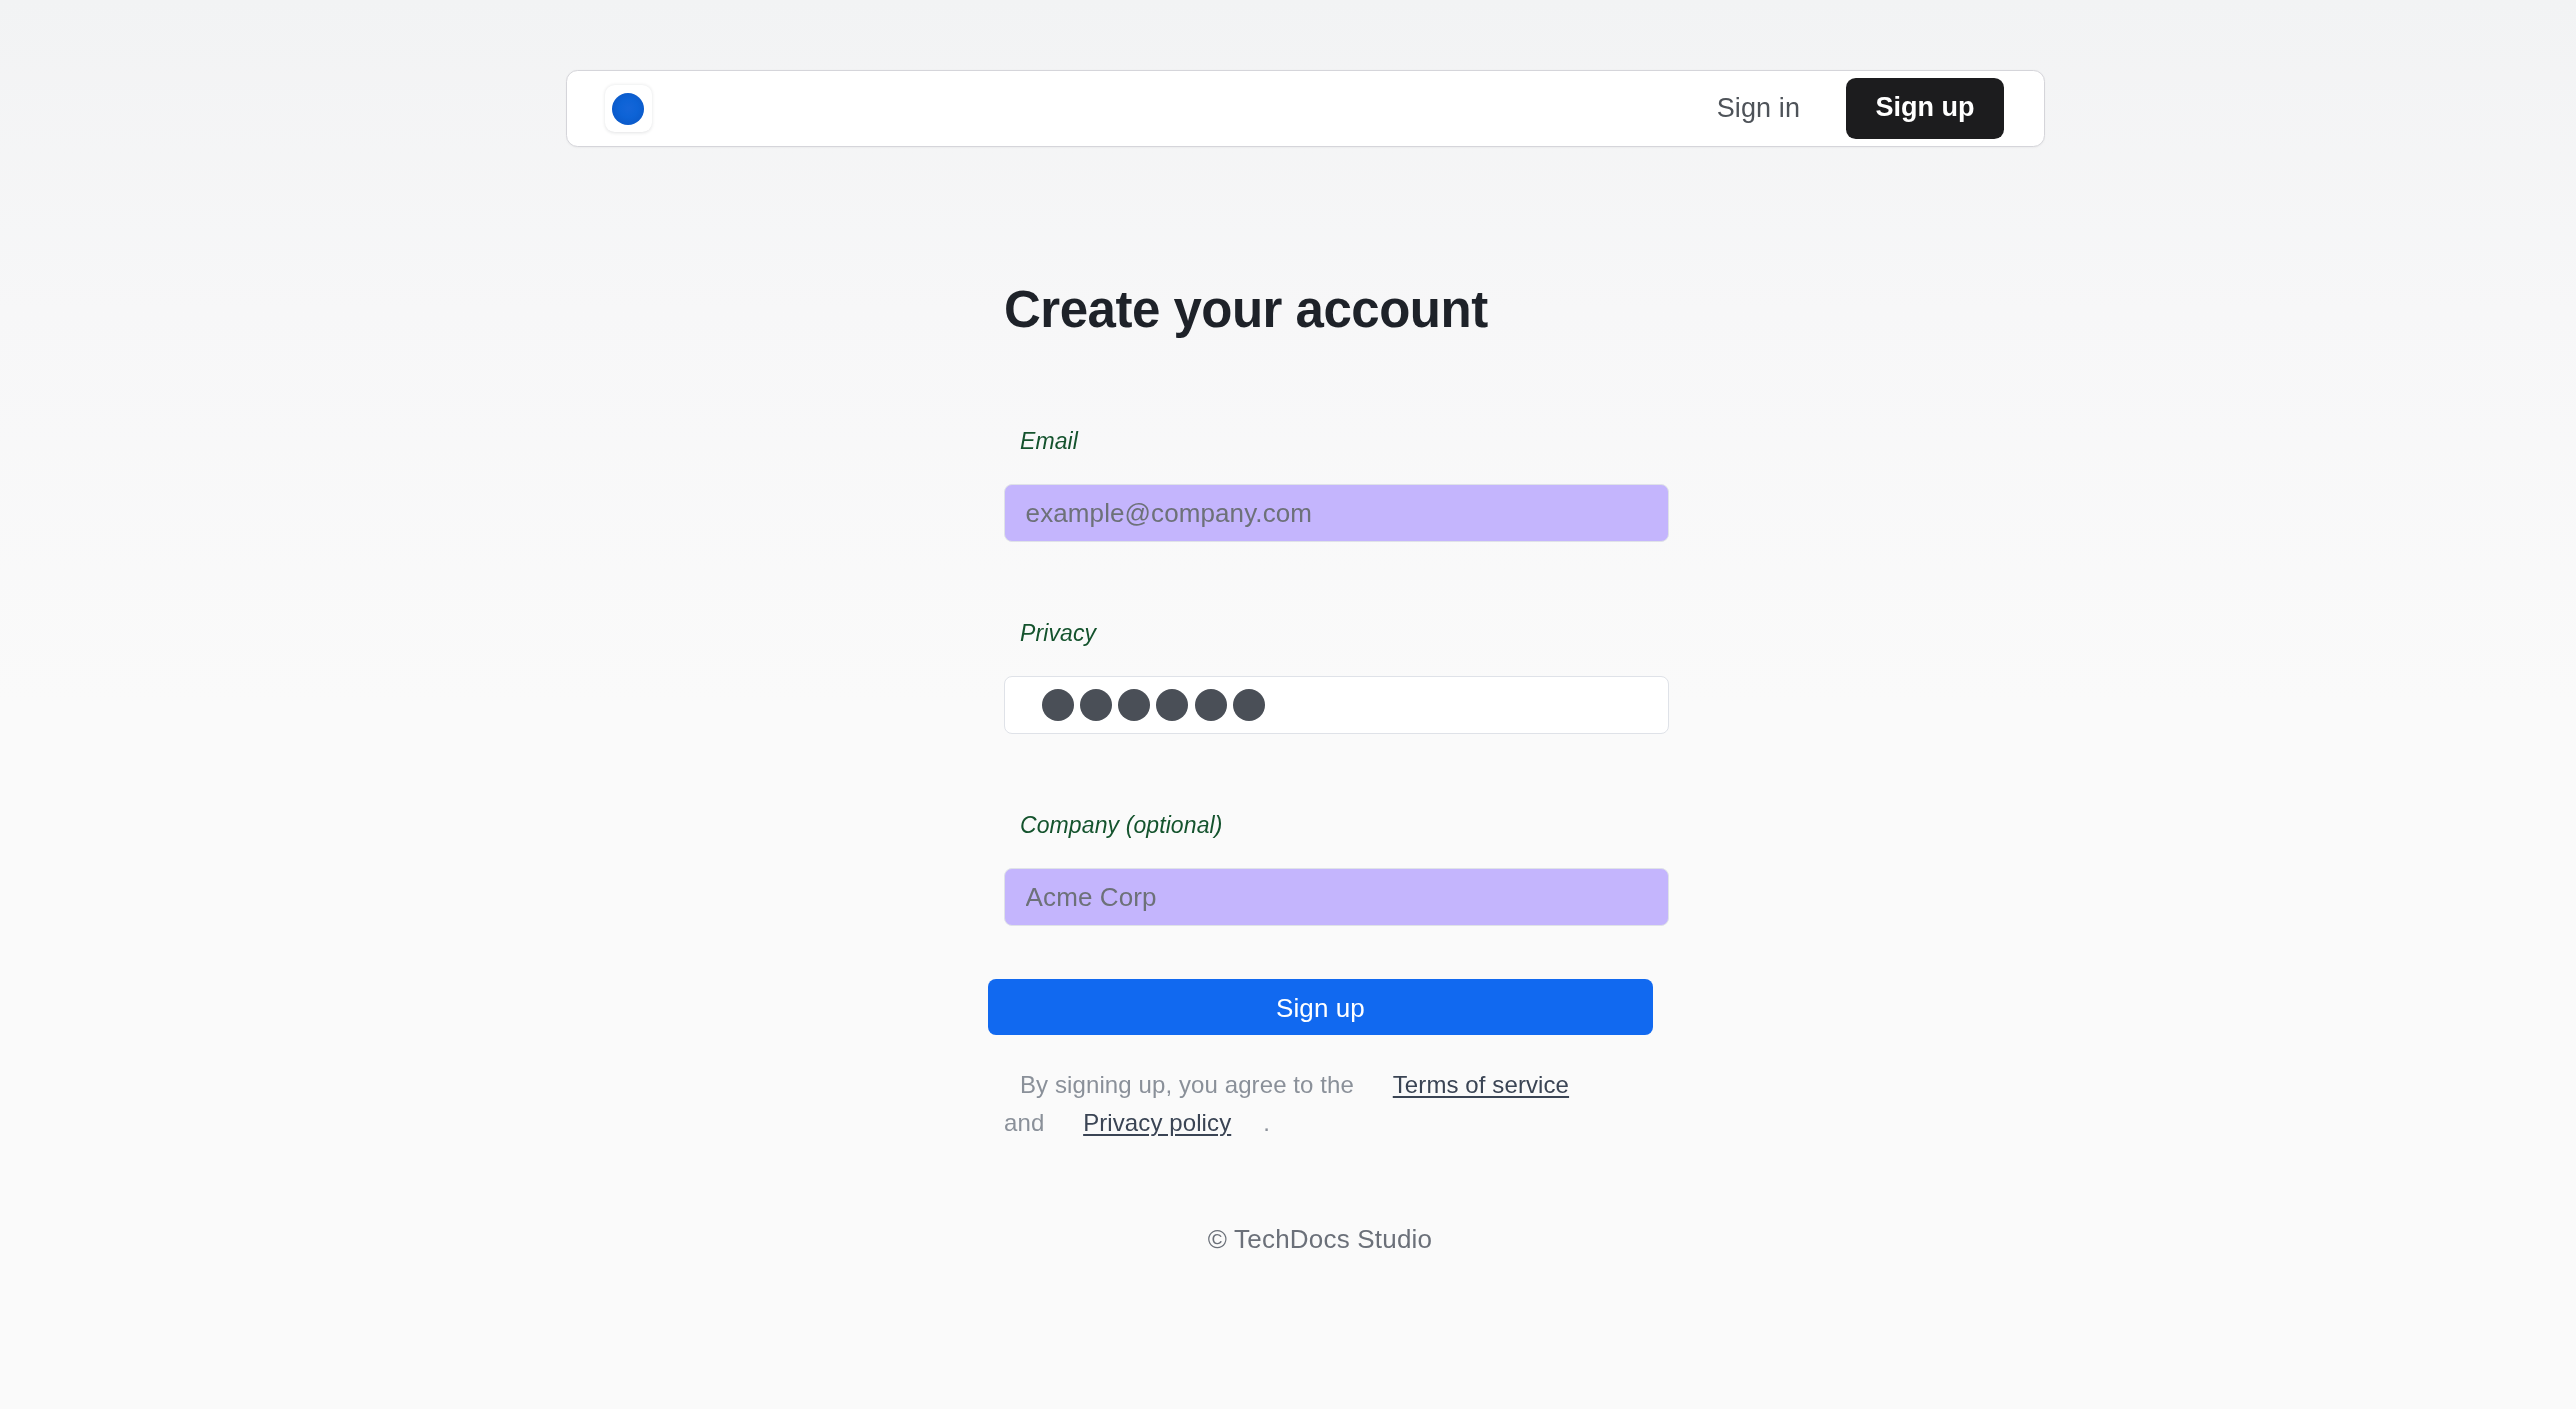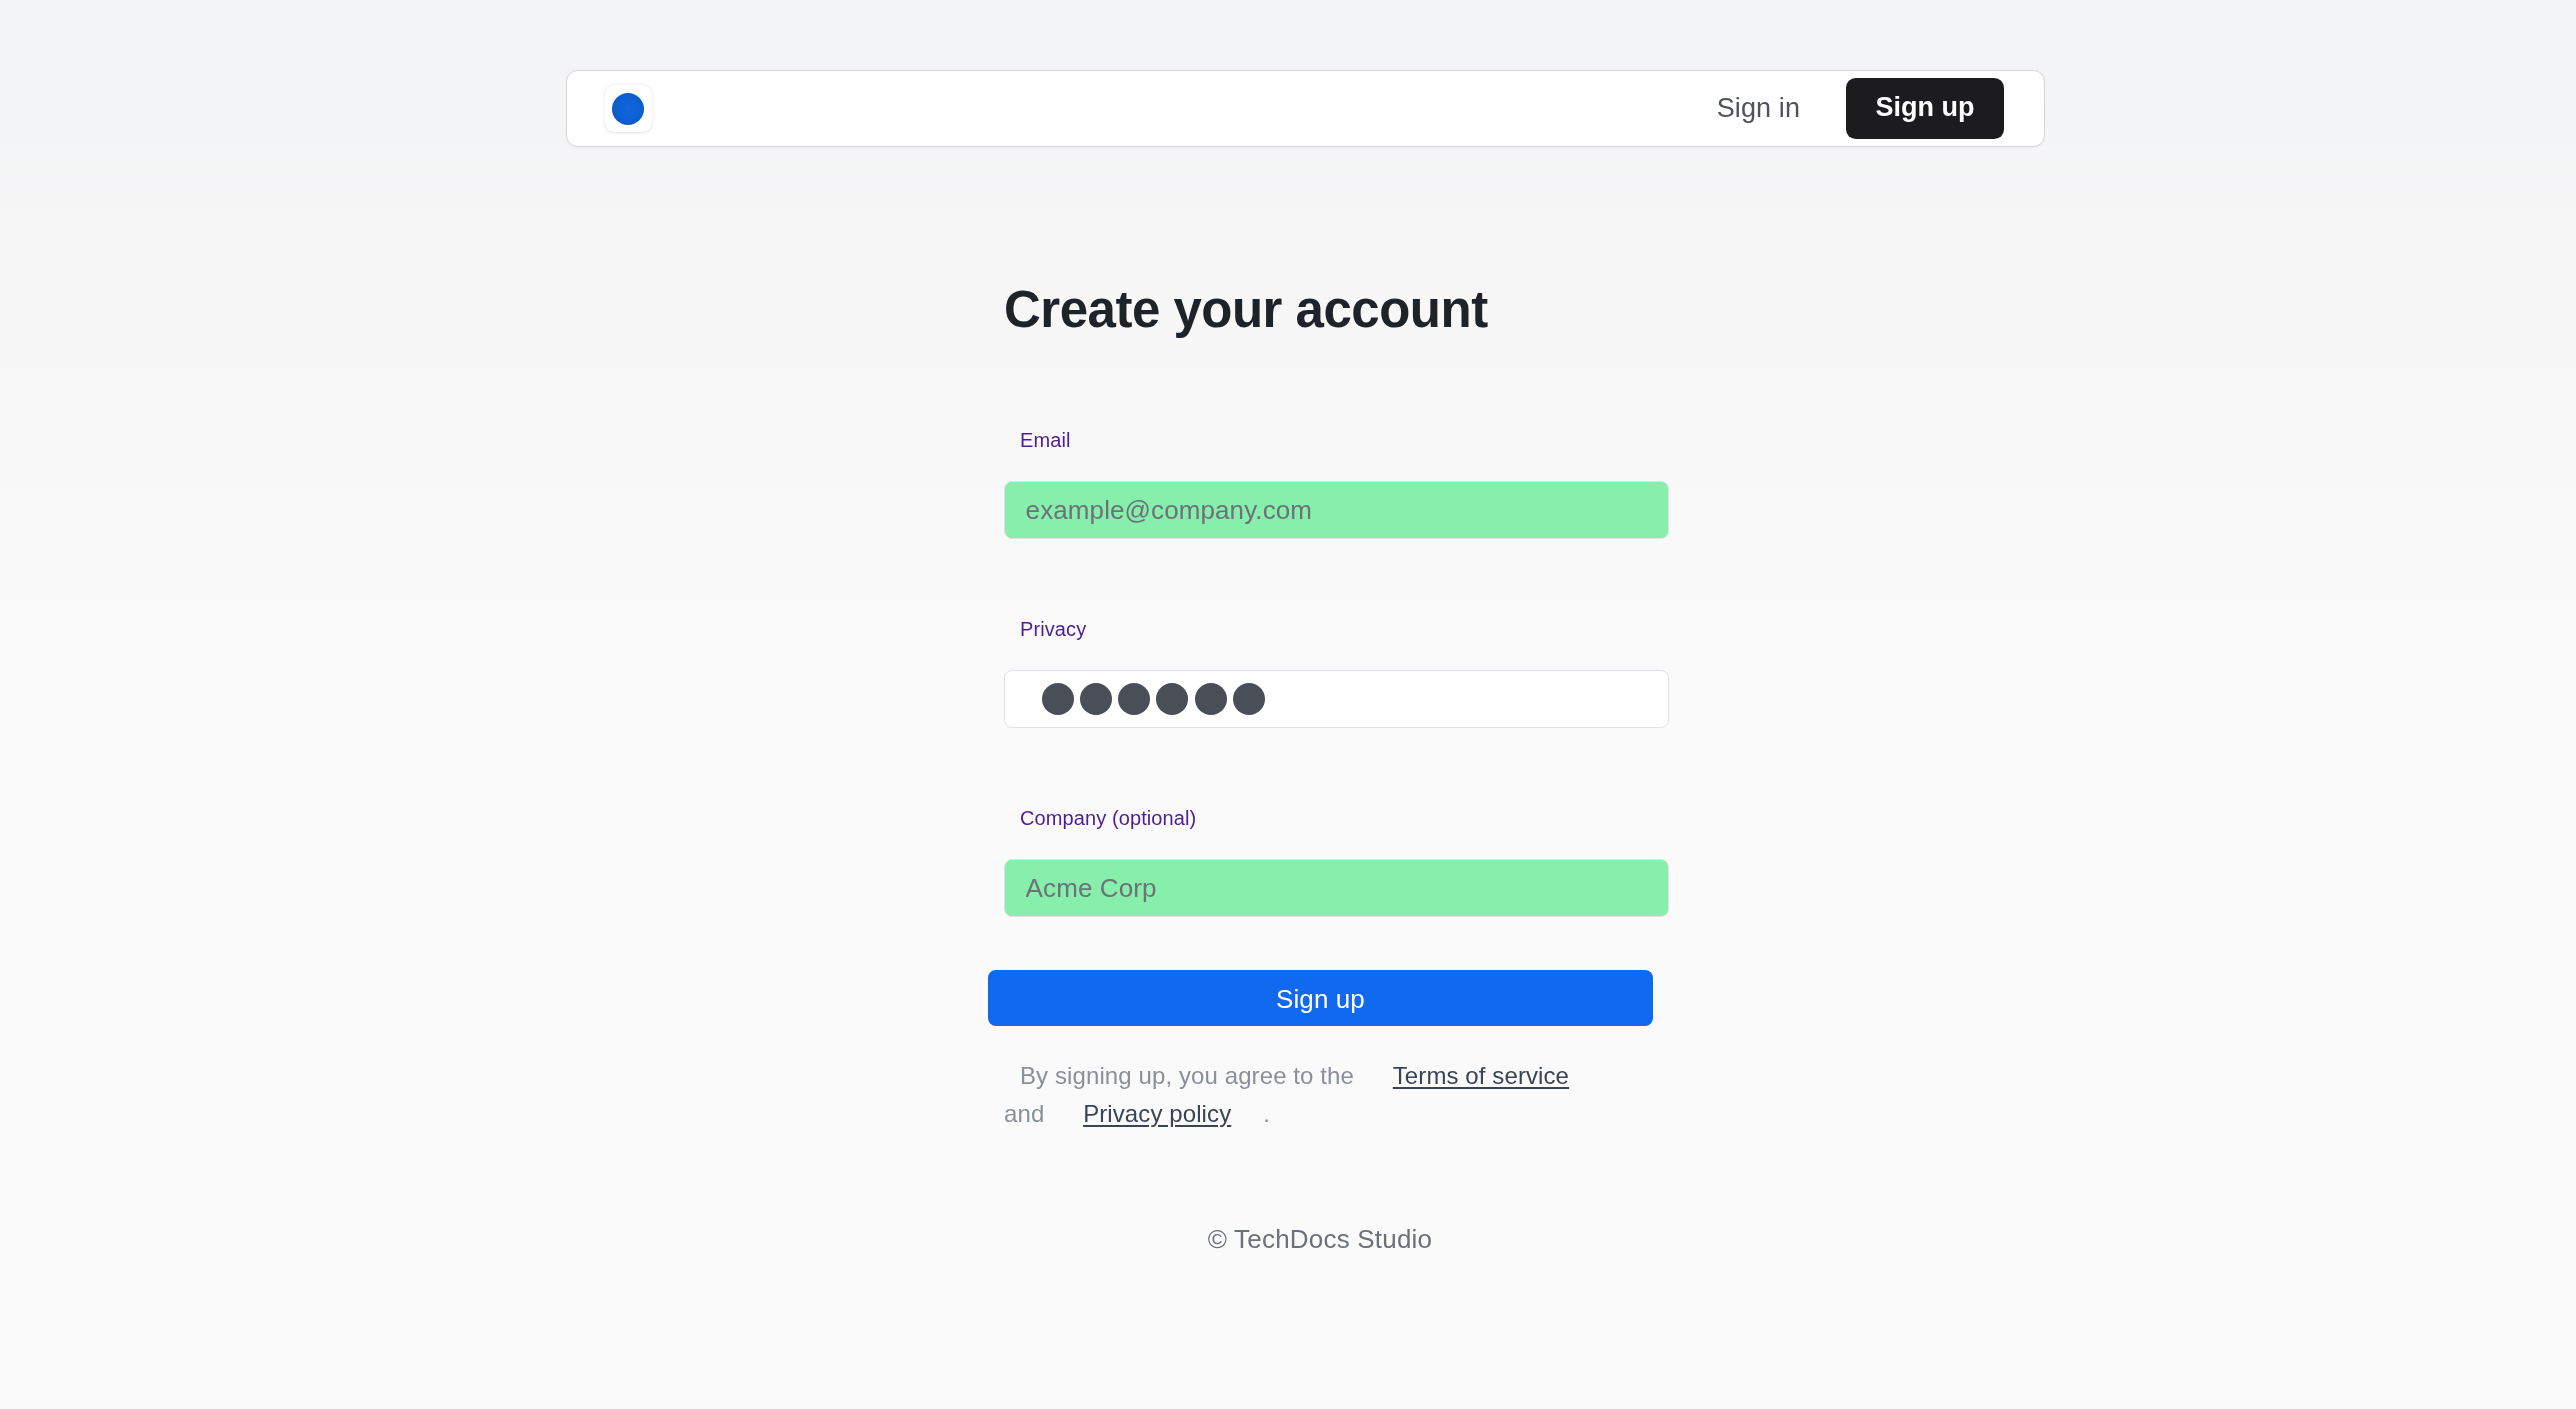--- a/index.html
+++ b/index.html
@@ -107,32 +107,33 @@
     letter-spacing: -0.5px;
     line-height: 1.12;
     margin-bottom: 44px;
     white-space: nowrap;
   }
 
   .field { margin-bottom: 0; }
 
   .field-label {
     display: block;
-    font-size: 20px;
-    color: #4c1d95;
+    font-size: 23px;
+    color: #14532d;
     line-height: 1;
     margin-bottom: 15px;
     letter-spacing: 0.1px;
+    font-style: italic;
   }
 
   .text-input {
     display: block;
     width: 665px;
     height: 58px;
-    background: #86efac;
+    background: #c4b5fd;
     border: 0.9px solid #dfe2e8;
     border-radius: 8px;
     padding: 0 20.6px;
     font-size: 26px;
     font-family: "Liberation Sans", sans-serif;
     color: #2b3038;
     outline: none;
     letter-spacing: 0.1px;
   }
 

